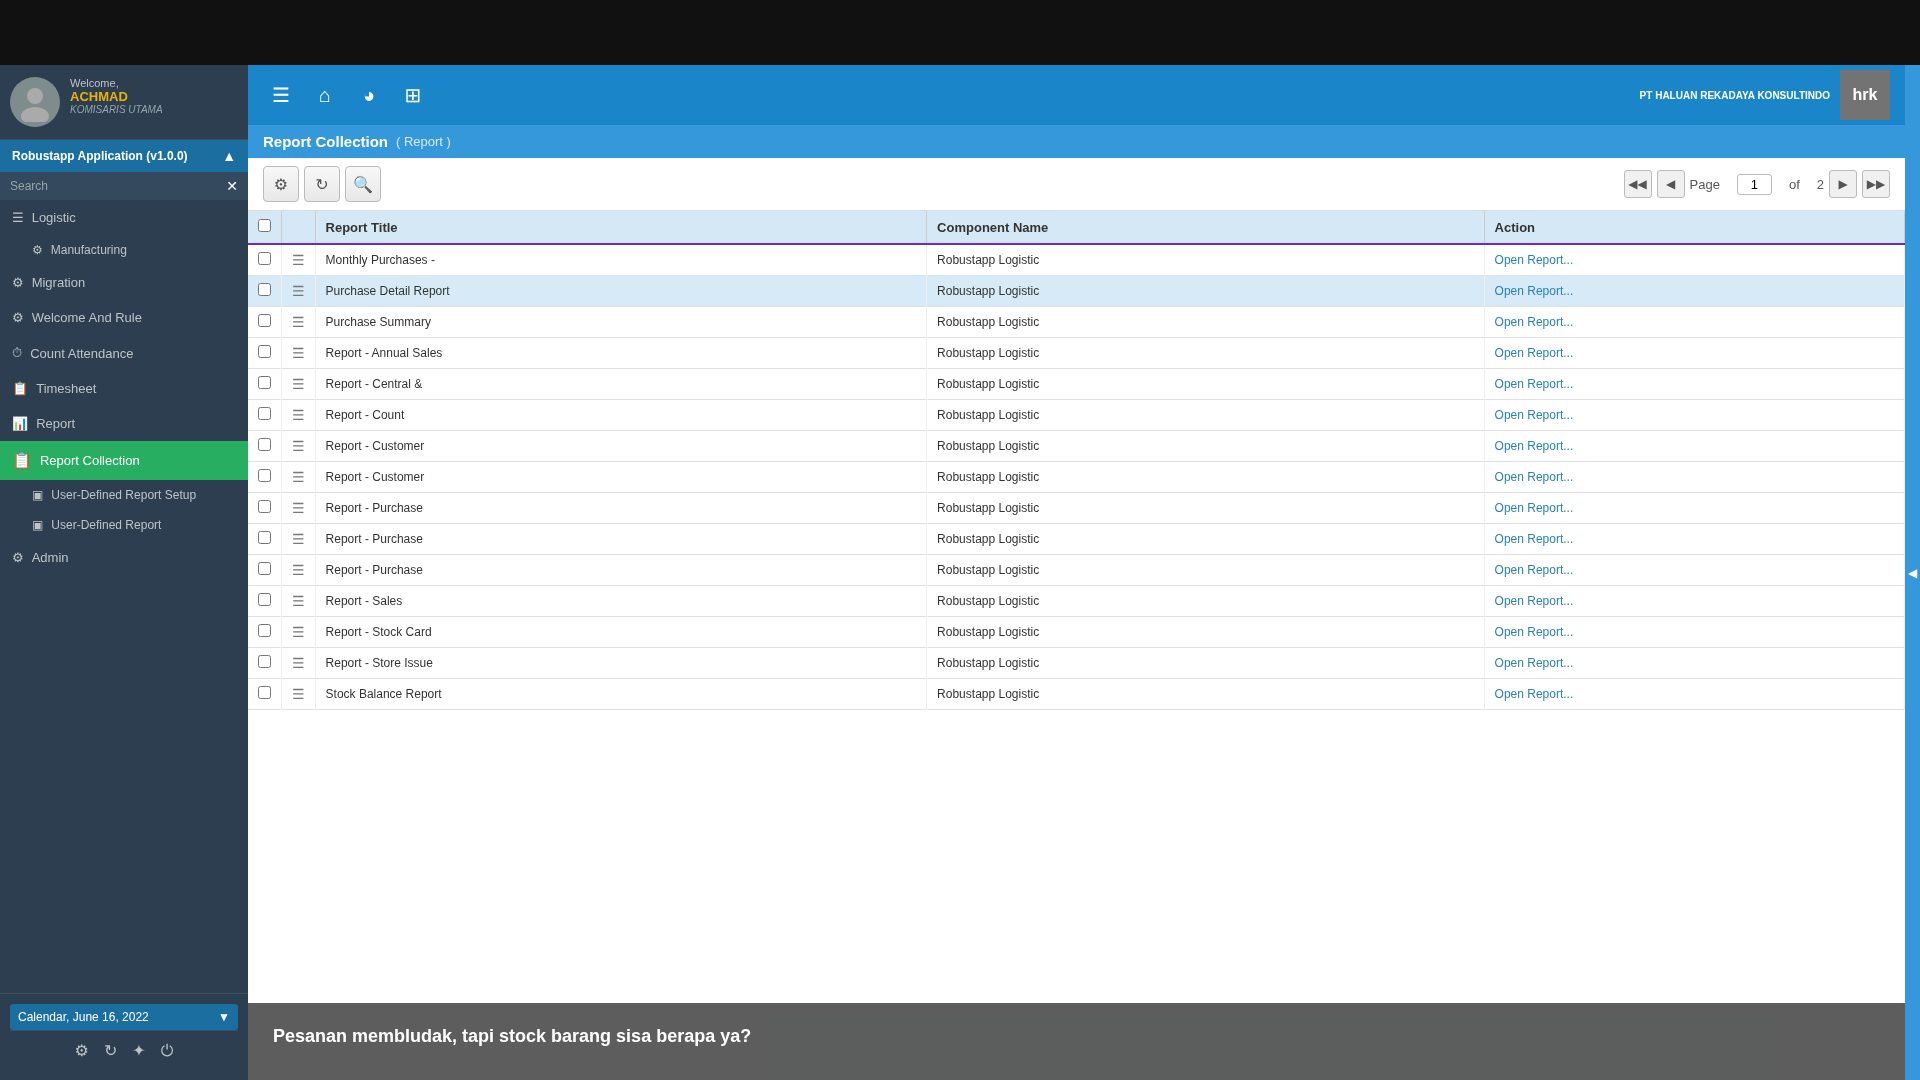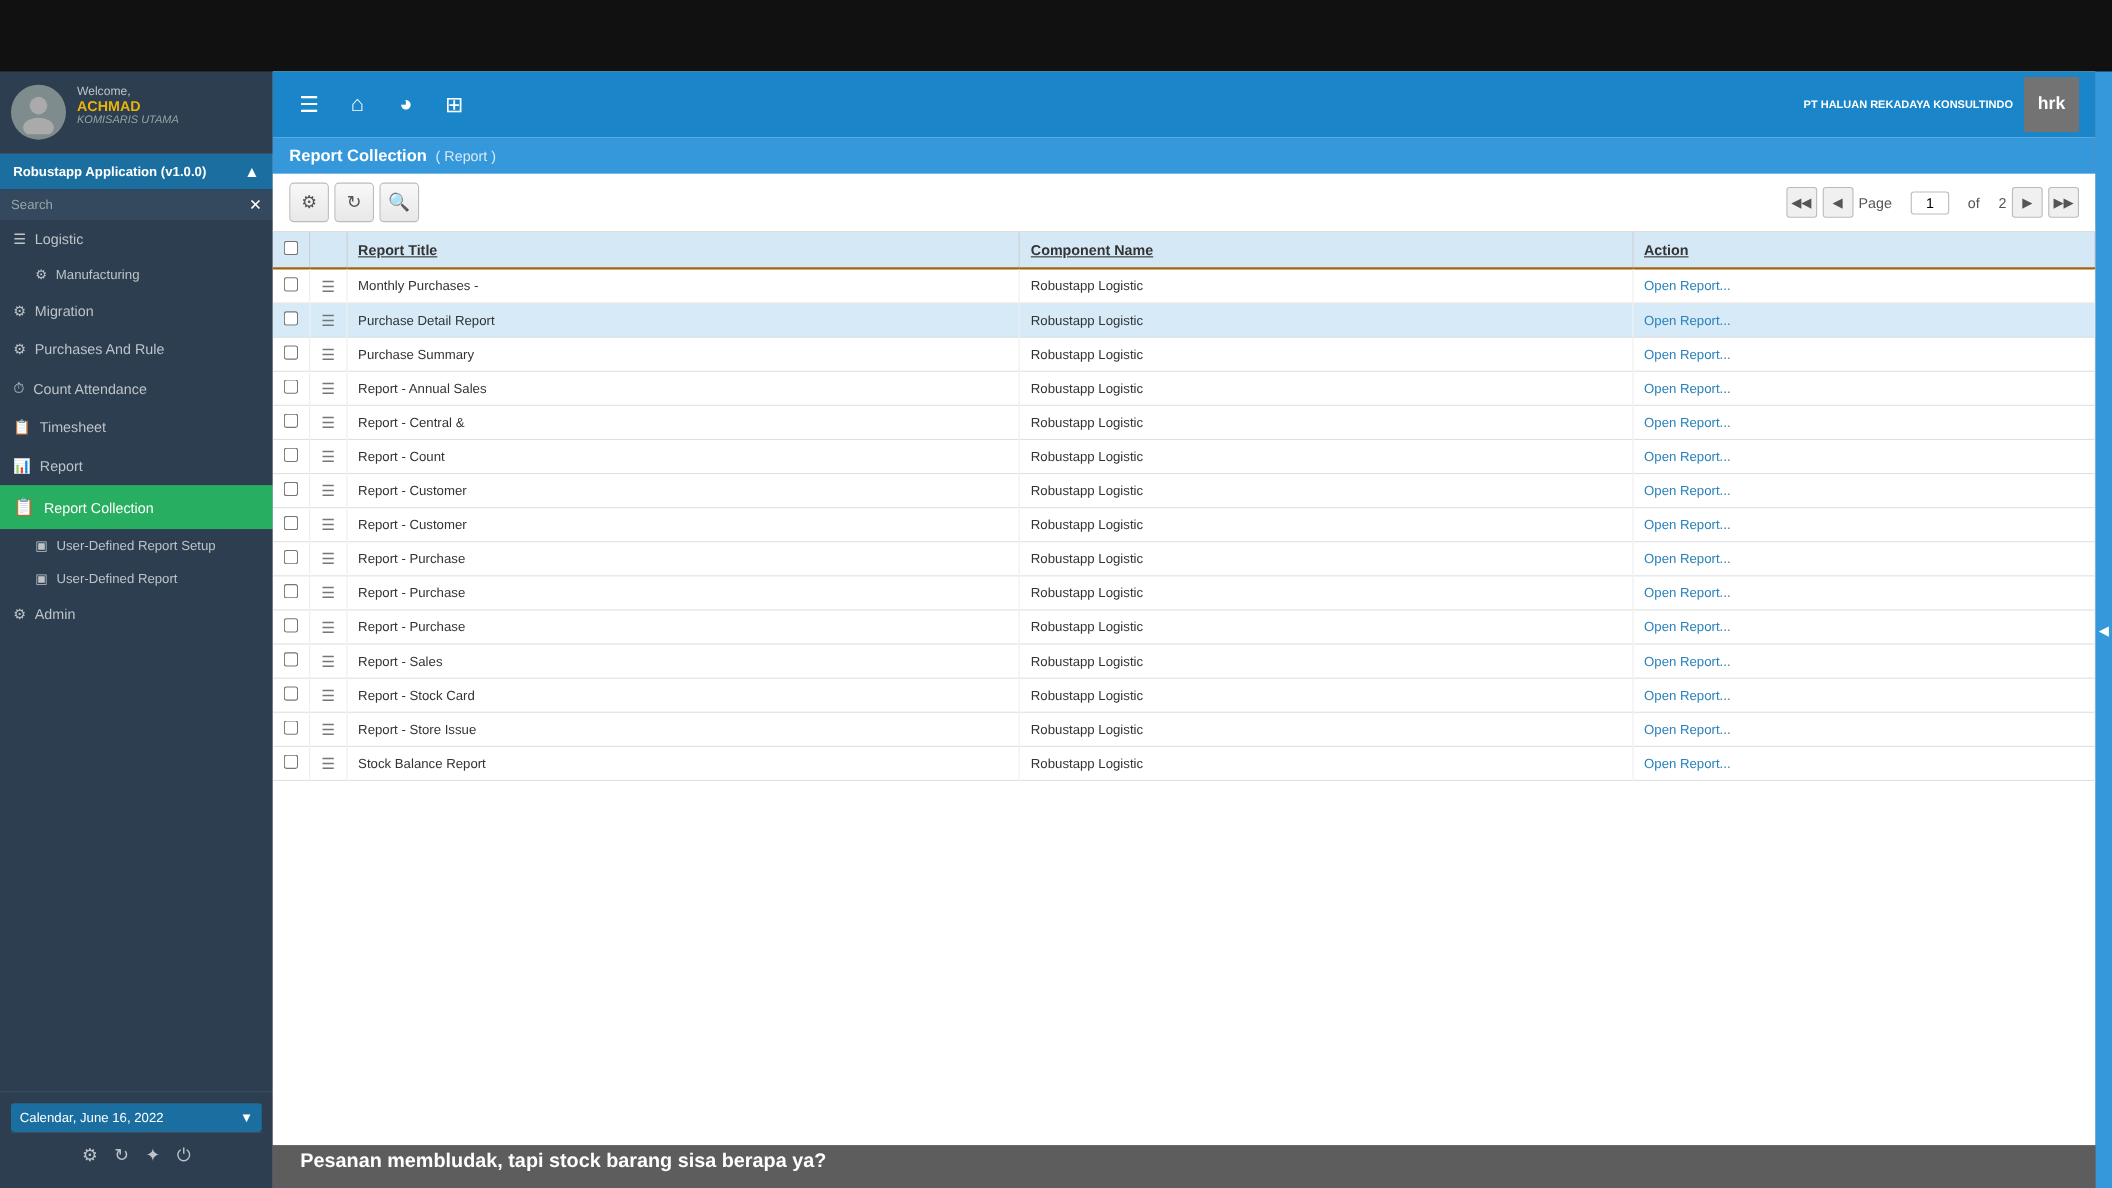--- a/index.html
+++ b/index.html
@@ -65,32 +65,32 @@
     .tool-btn { width: 36px; height: 36px; border: 1px solid #bbb; border-radius: 4px; background: linear-gradient(#f8f8f8, #e8e8e8); display: flex; align-items: center; justify-content: center; cursor: pointer; color: #555; font-size: 16px; }
     .toolbar-right { display: flex; align-items: center; gap: 5px; }
     .page-nav-btn { width: 28px; height: 28px; border: 1px solid #bbb; border-radius: 3px; background: #f0f0f0; display: flex; align-items: center; justify-content: center; cursor: pointer; color: #555; font-size: 12px; }
     .page-info { display: flex; align-items: center; gap: 17px; font-size: 13px; color: #555; }
     .page-input { width: 35px; border: 1px solid #bbb; border-radius: 3px; padding: 2px 4px; text-align: center; font-size: 13px; }
 
     
     .table-container { flex: 1; overflow-y: auto; background: #fff; margin: 0; }
     table { width: 100%; border-collapse: collapse; }
     thead tr { background: #d5e8f5; }
-    thead th { padding: 8px 10px; text-align: left; font-size: 13px; font-weight: bold; color: #333; border-bottom: 2px solid #a16207; border-right: 1px solid #ccc; text-decoration: underline; }
+    thead th { padding: 8px 10px; text-align: left; font-size: 13px; font-weight: bold; color: #333; border-bottom: 2px solid #6d28d9; border-right: 1px solid #ccc; }
     tbody tr { border-bottom: 1px solid #e0e0e0; }
     tbody tr.highlighted { background: #d6eaf8; }
     tbody td { padding: 7px 10px; font-size: 12px; color: #333; border-right: 1px solid #eee; }
     .row-icon { color: #777; font-size: 14px; }
     .checkbox-cell { width: 30px; text-align: center; }
     .action-link { color: #2980b9; text-decoration: none; cursor: pointer; }
     .col-check { width: 30px; }
     .col-icon { width: 30px; }
 
     
-    .bottom-overlay { position: relative; background: rgba(80, 80, 80, 0.92); padding: 4px 25px; margin: 0; }
+    .bottom-overlay { position: relative; background: rgba(80, 80, 80, 0.92); padding: 23px 25px; margin: 0; }
     .overlay-headline { color: #fff; font-size: 18px; font-weight: bold; margin-bottom: 10px; }
     .overlay-body { color: #e0e0e0; font-size: 14px; line-height: 1.6; }
 
     
     .collapse-arrow { width: 15px; background: #3498db; display: flex; align-items: center; justify-content: center; cursor: pointer; color: #fff; font-size: 12px; writing-mode: vertical-rl; }
   </style>
 </head>
 <body>
 
 <div class="top-bar"></div>
@@ -131,21 +131,21 @@
       <div class="sidebar-subitem">
         <span class="icon">⚙</span>
         <span>Manufacturing</span>
       </div>
       <div class="sidebar-group">
         <span class="icon">⚙</span>
         <span class="label">Migration</span>
       </div>
       <div class="sidebar-group">
         <span class="icon">⚙</span>
-        <span class="label">Purchases And Rule</span>
+        <span class="label">Welcome And Rule</span>
       </div>
       <div class="sidebar-group">
         <span class="icon">⏱</span>
         <span class="label">Count Attendance</span>
       </div>
       <div class="sidebar-group">
         <span class="icon">📋</span>
         <span class="label">Timesheet</span>
       </div>
       <div class="sidebar-group">

